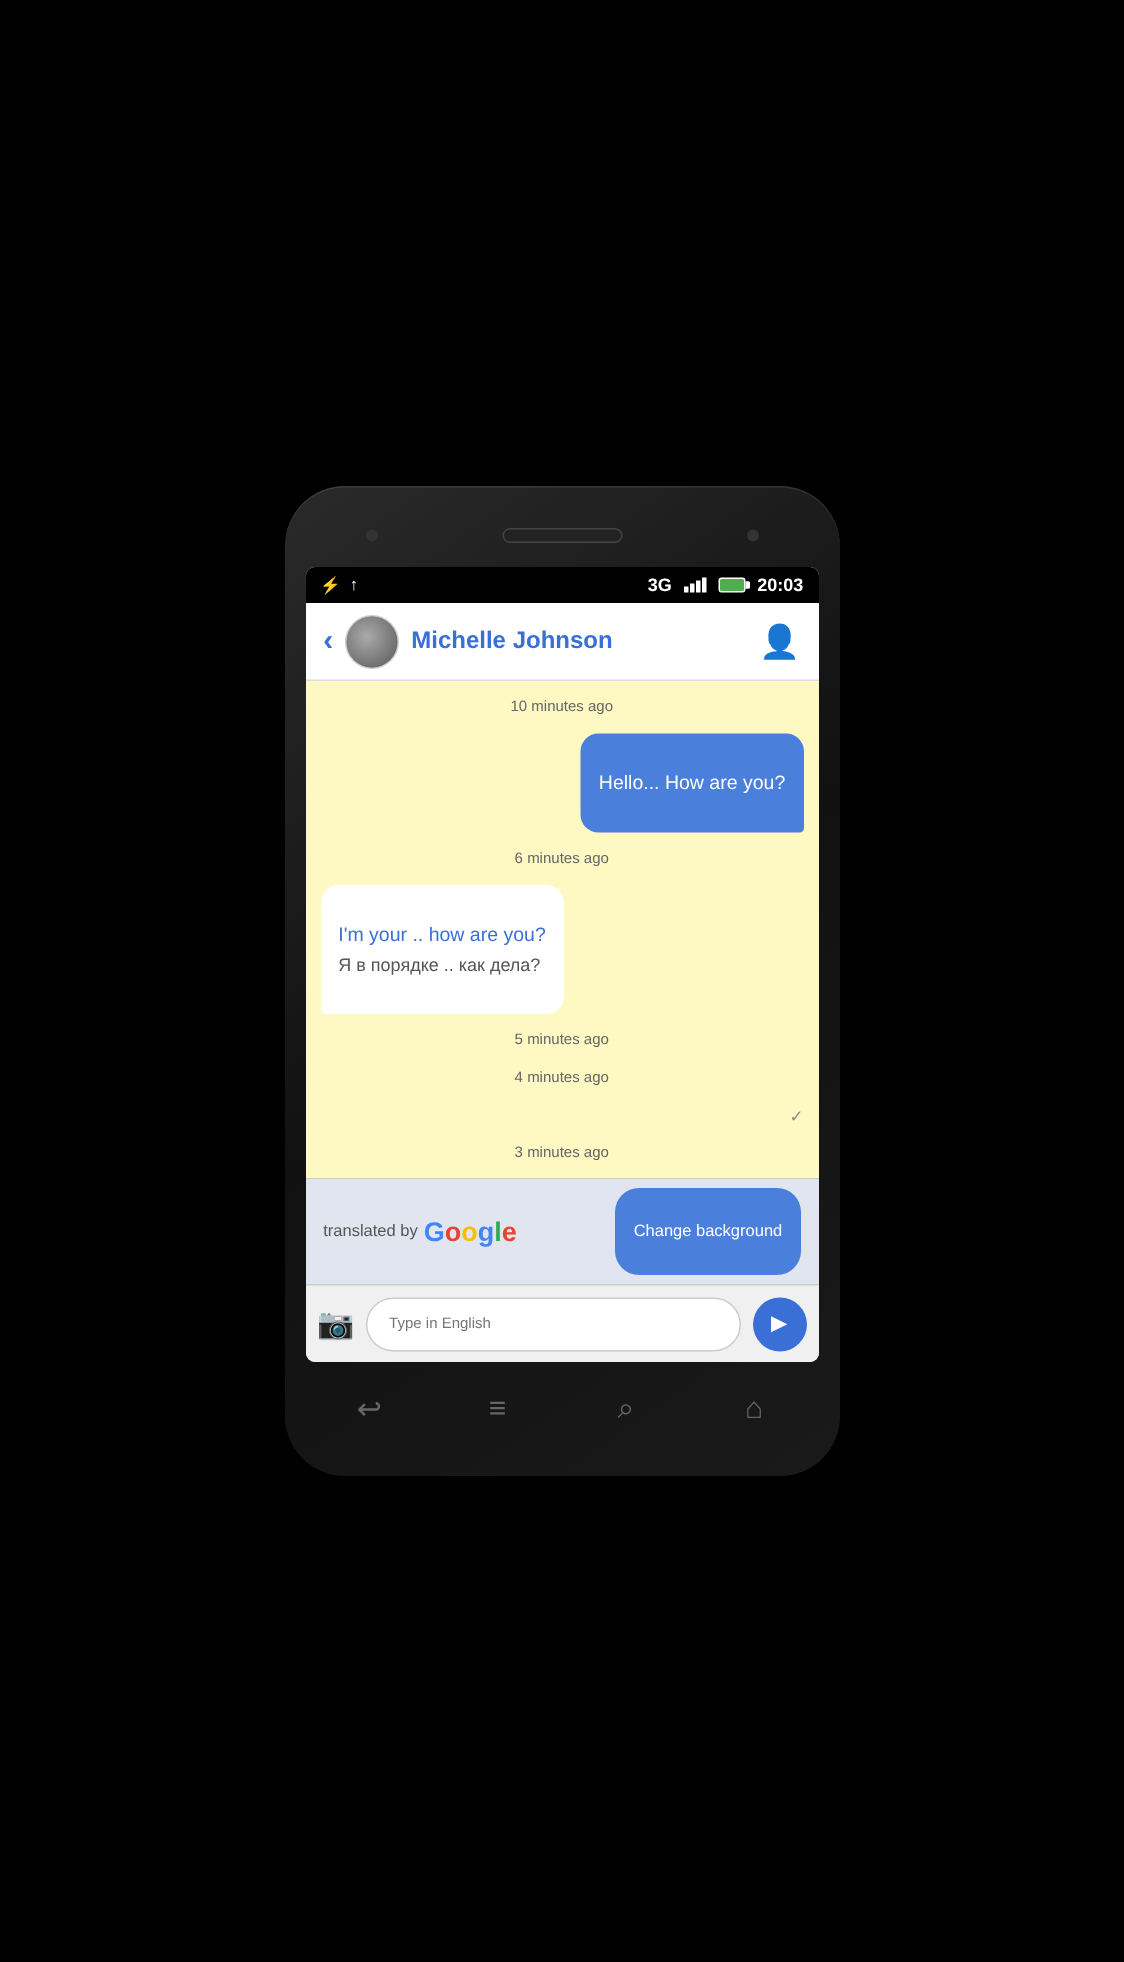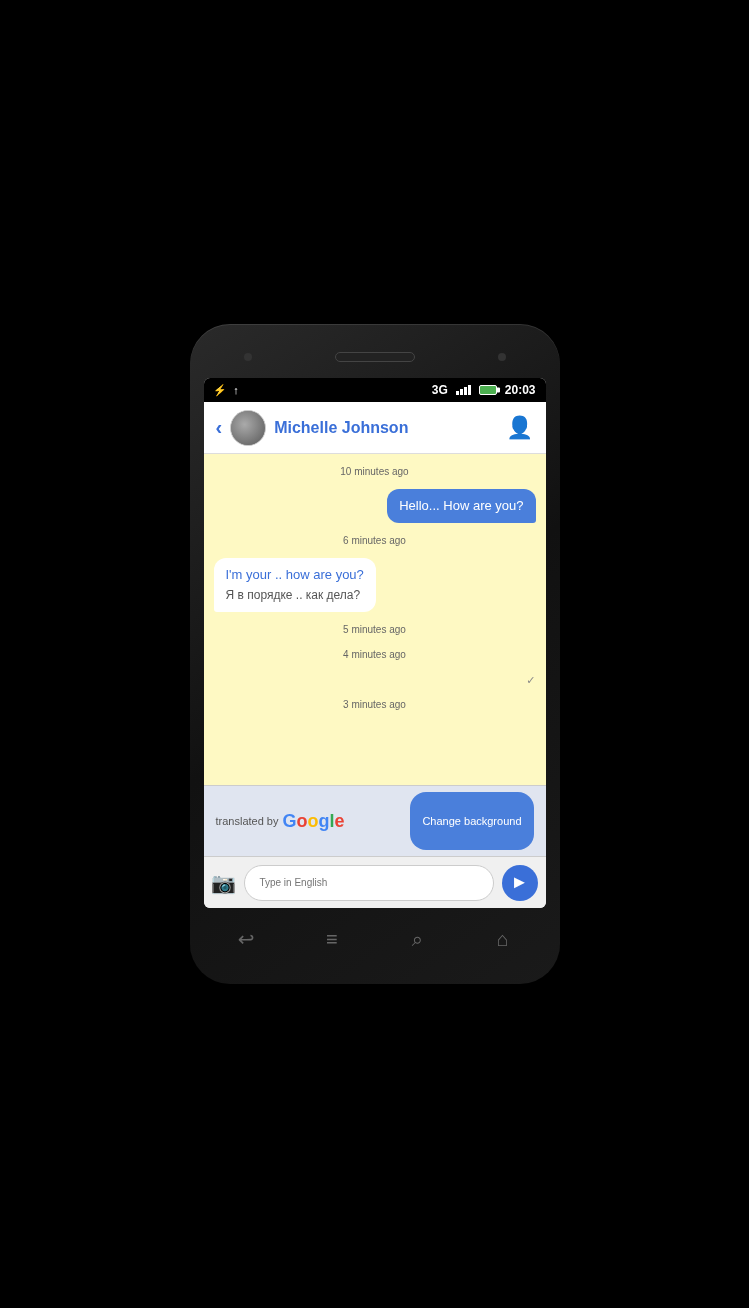--- a/index.html
+++ b/index.html
@@ -180,21 +180,21 @@
       flex-direction: column;
     }
     .msg-row.sent {
       align-items: flex-end;
     }
     .msg-row.received {
       align-items: flex-start;
     }
 
     .bubble {
-      padding: 8px 12px;
+      padding: 24px 12px;
       border-radius: 12px;
       max-width: 75%;
       font-size: 13px;
       line-height: 1.4;
     }
     .bubble.sent {
       background: #4a7fdb;
       color: #fff;
       border-bottom-right-radius: 3px;
     }

